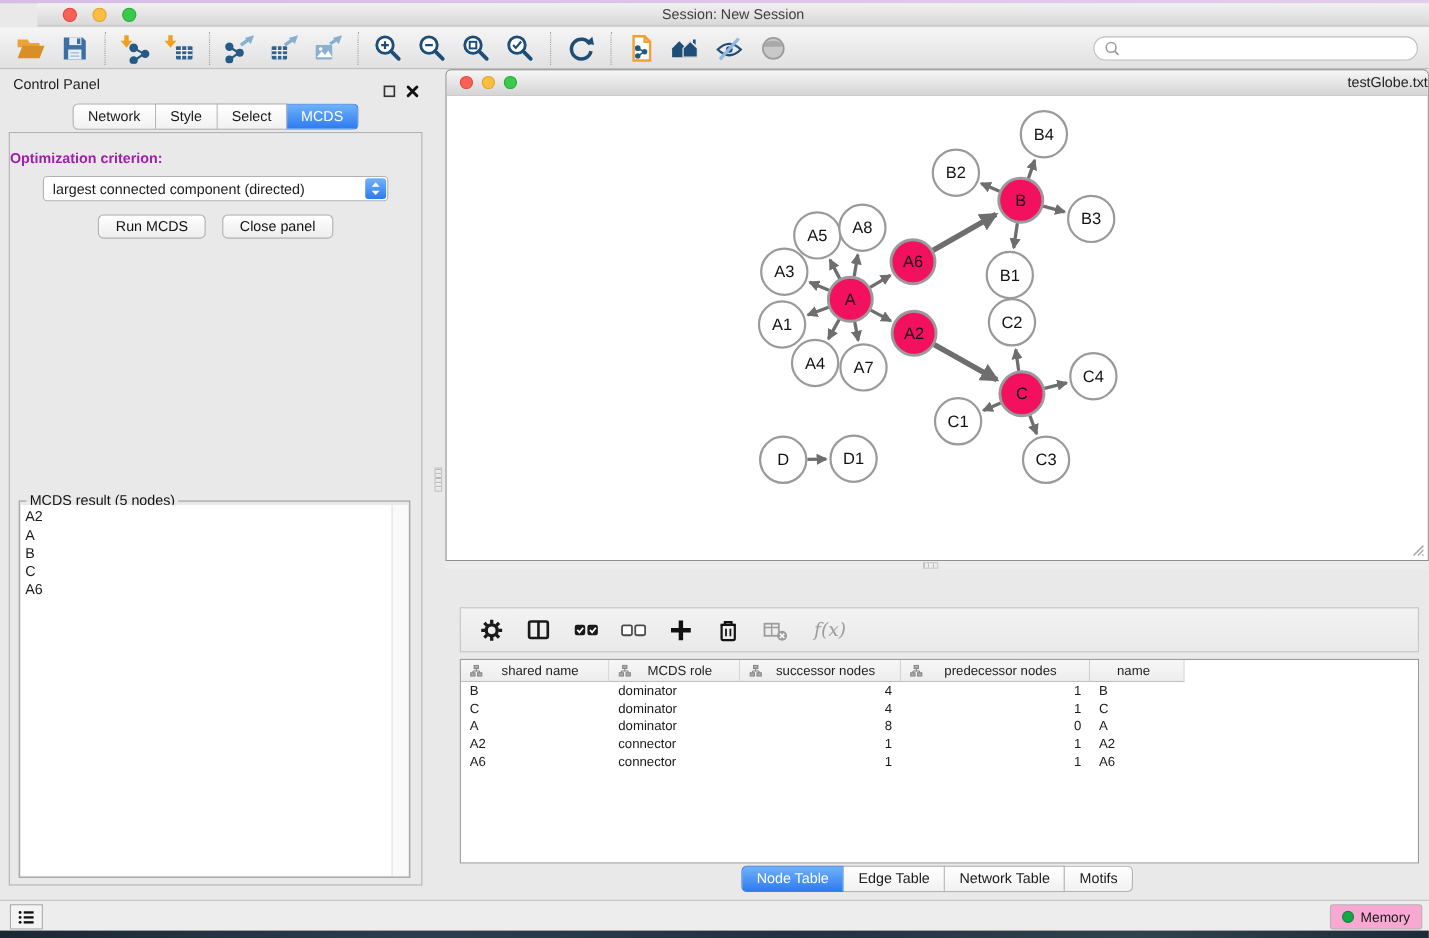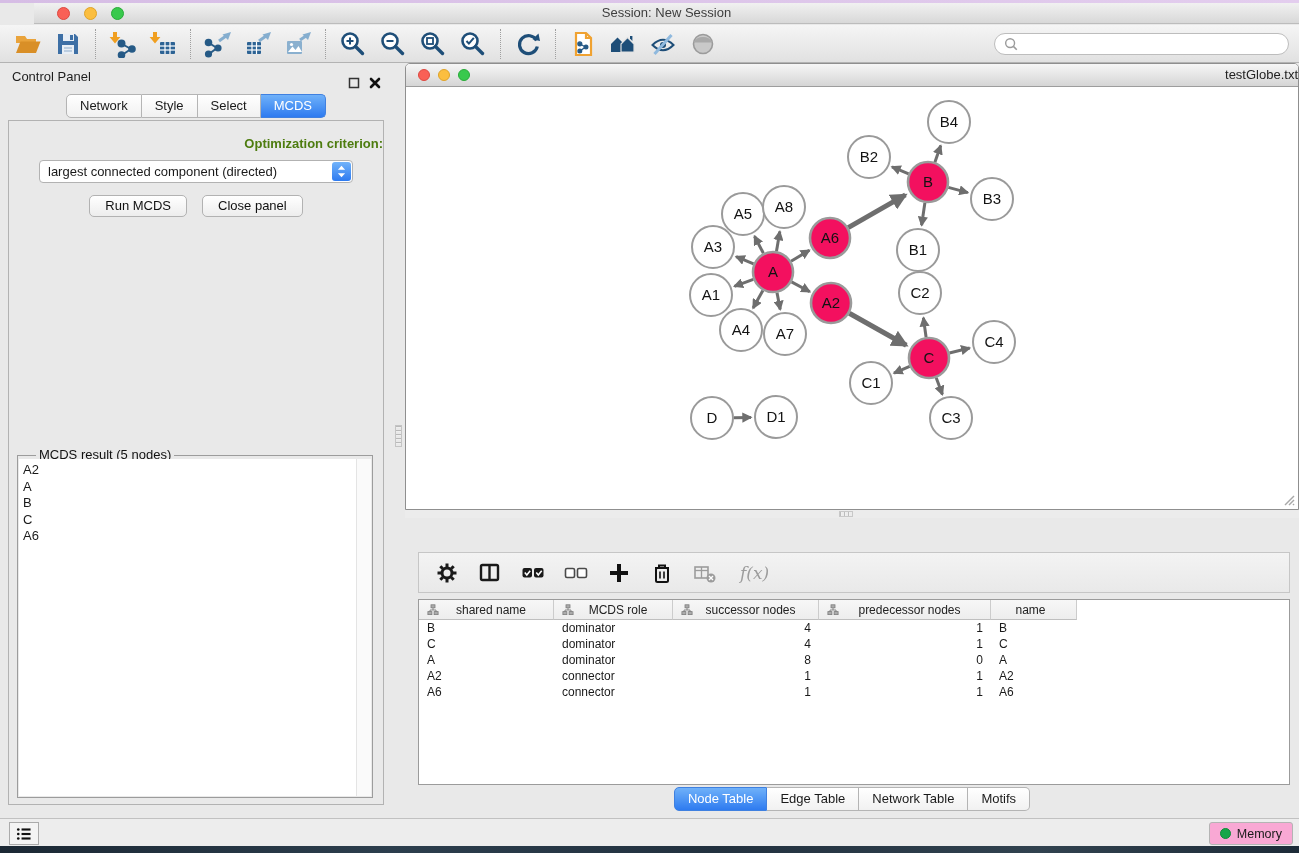--- a/index.html
+++ b/index.html
@@ -37,32 +37,32 @@
   .panel-btns svg { width:14px; height:14px; }
   .seg-row { display:flex; }
   .cp-tabs { position:absolute; top:31px; left:50%; transform:translateX(-50%); }
   .seg { padding:3px 13px; font-size:13px; line-height:16px; background:linear-gradient(#ffffff,#f1f1f1);
     border:1px solid #b4b4b4; border-left:none; color:#1a1a1a; white-space:nowrap; cursor:default; }
   .seg:first-child { border-left:1px solid #b4b4b4; border-radius:5px 0 0 5px; }
   .seg:last-child { border-radius:0 5px 5px 0; }
   .seg.seg-active { background:linear-gradient(#6fb1f9,#2e7bf0); border-color:#3f80e0; color:#fff; }
   .cp-content { position:absolute; left:8px; right:8px; top:57px; bottom:13px;
     border:1px solid #b2b2b2; background:#e9e9e9; }
-  .opt-label { margin-top:15px; text-align:right; font-size:13px; font-weight:bold; color:#4d7c0f; }
+  .opt-label { margin-top:15px; text-align:left; font-size:13px; font-weight:bold; color:#a21caf; }
   .dropdown { position:relative; width:314px; height:23px; margin:9px auto 0; background:#fff;
     border:1px solid #b2b2b2; border-radius:4px; font-size:13px; line-height:21px; padding:0 24px 0 8px;
     white-space:nowrap; overflow:hidden; }
   .dd-stepper { position:absolute; right:1px; top:1px; width:19px; height:19px; border-radius:3px;
     background:linear-gradient(#71b3fa,#2d7af0); display:flex; align-items:center; justify-content:center; }
   .dd-stepper svg { width:9px; height:13px; }
   .cp-buttons { margin-top:12px; display:flex; justify-content:center; gap:15px; }
   .btn { height:22px; padding:0 15px; font-size:13px; line-height:20px; color:#111;
     background:linear-gradient(#ffffff,#ededed); border:1px solid #b2b2b2; border-radius:5px; cursor:default; }
   .fieldset { position:absolute; left:8px; right:10px; top:334px; bottom:6px; border:1px solid #9c9c9c; }
-  .legend { position:absolute; top:-9px; left:18px; background:#e9e9e9; padding:0 3px; font-size:13px; color:#111; }
+  .legend { position:absolute; top:-9px; left:6px; background:#e9e9e9; padding:0 3px; font-size:13px; color:#111; }
   .result-list { position:absolute; left:1px; right:16px; top:3px; bottom:1px; background:#fff;
     font-size:13px; padding:3px 4px 0 4px; overflow:hidden; }
   .result-scroll { position:absolute; right:1px; top:3px; bottom:1px; width:15px; background:#fafafa; border-left:1px solid #e4e4e4; }
   .result-item { line-height:16.5px; }
   
   .v-divider { position:absolute; left:392px; top:0; width:13px; height:100%; background:#e9e9e9; }
   .v-grip { position:absolute; left:3px; top:362px; width:7px; height:22px;
     background:repeating-linear-gradient(180deg,#b9b9b9 0 1px,#efefef 1px 2px,transparent 2px 4px);
     border:1px solid #c4c4c4; }
   

